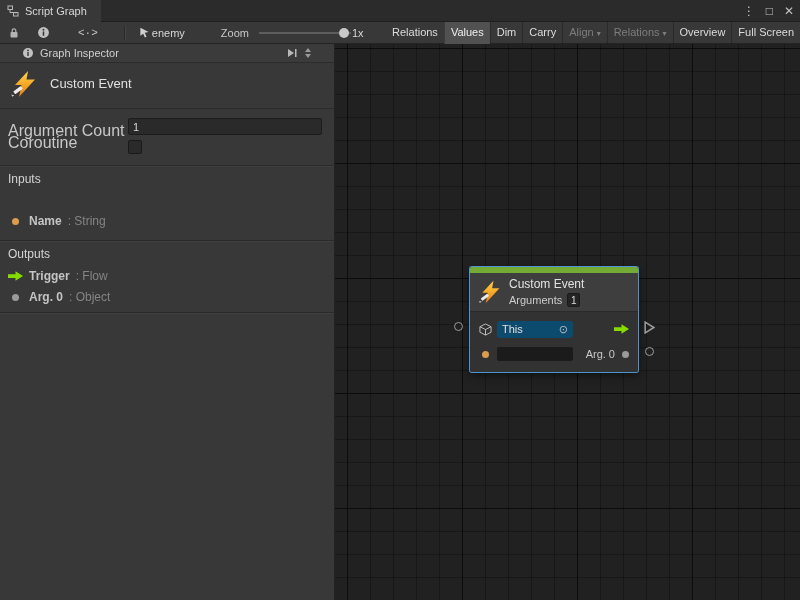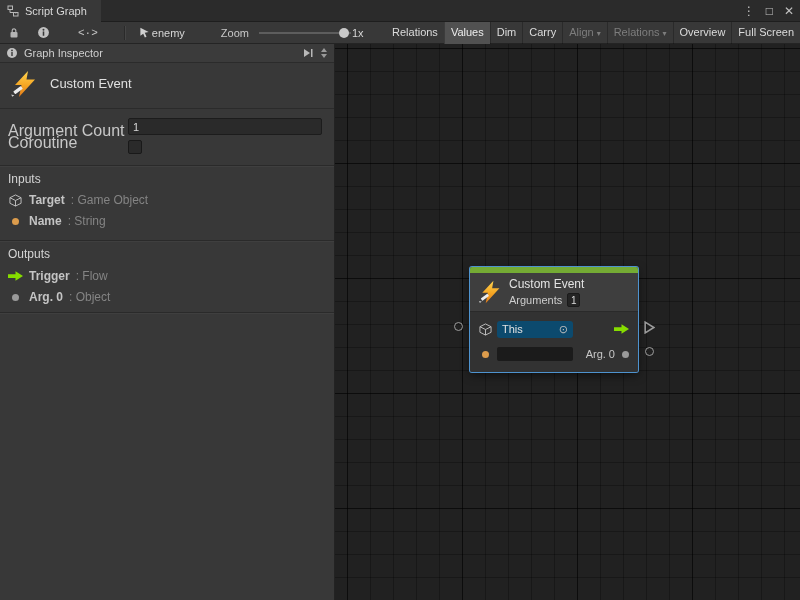--- a/index.html
+++ b/index.html
@@ -30,21 +30,21 @@
   .tb-btn { padding:0 6px; line-height:21px; height:22px; color:#dcdcdc; white-space:nowrap; }
   .tb-btn + .tb-btn { border-left:1px solid rgba(0,0,0,0.25); }
   .tb-btn.active { background:#515151; color:#eeeeee; }
   .tb-btn.disabled { color:#7d7d7d; }
   .dd-arrow { font-size:8px; margin-left:3px; }
 
   
   .inspector { position:absolute; left:0; top:44px; width:335px; height:556px;
     background:#383838; border-right:1px solid #232323; }
   .insp-header { position:absolute; left:0; top:0; width:100%; height:19px;
-    display:flex; align-items:center; gap:6px; padding:0 6px;
+    display:flex; align-items:center; gap:6px; padding:0 22px;
     font-size:11px; color:#cfcfcf; border-bottom:1px solid #2b2b2b; background:#3b3b3b; }
   .insp-header .right { margin-left:auto; display:flex; align-items:center; gap:6px; }
   .event-head { position:absolute; left:0; top:19px; width:100%; height:46px;
     border-bottom:1px solid #2b2b2b; display:flex; gap:12px; padding:7px 10px 0; }
   .event-title { font-size:13px; color:#e0e0e0; margin-top:6px; }
   .fld-label { position:absolute; left:8px; font-size:16px; color:#c8c8c8; }
   .text-input { position:absolute; left:128px; width:194px; height:17px;
     background:#2a2a2a; border:1px solid #1c1c1c; border-radius:2px;
     color:#d6d6d6; font-size:11px; padding:0 4px; font-family:"Liberation Sans",sans-serif; }
   .checkbox { position:absolute; left:128px; width:14px; height:14px;
@@ -197,31 +197,20 @@
 
   <span class="fld-label" style="top:78px">Argument Count</span>
   <input class="text-input" style="top: 74px;" value="1">
   <span class="fld-label" style="top:90px">Coroutine</span>
   <div class="checkbox" style="top:96px"></div>
 
   <div class="divider" style="top:121px"></div>
 
   <span class="sec-title" style="top:128px">Inputs</span>
 
-  <div class="insp-row" style="top:149px">
-    <span class="icon-cell">
-      <svg width="13" height="13" viewBox="0 0 14 14" fill="none" stroke="#c4c4c4" stroke-width="1">
-        <polygon points="7,1 13,4 13,10 7,13 1,10 1,4"></polygon>
-        <polyline points="1,4 7,7 13,4"></polyline>
-        <line x1="7" y1="7" x2="7" y2="13"></line>
-      </svg>
-    </span>
-    <b>Target</b>
-    <span class="type">: Game Object</span>
-  </div>
 
   <div class="insp-row" style="top:170px">
     <span class="icon-cell">
         <span class="dot orange"></span>
       </span>
     <b>Name</b>
     <span class="type">: String</span>
   </div>
 
   <div class="divider" style="top:196px"></div>

